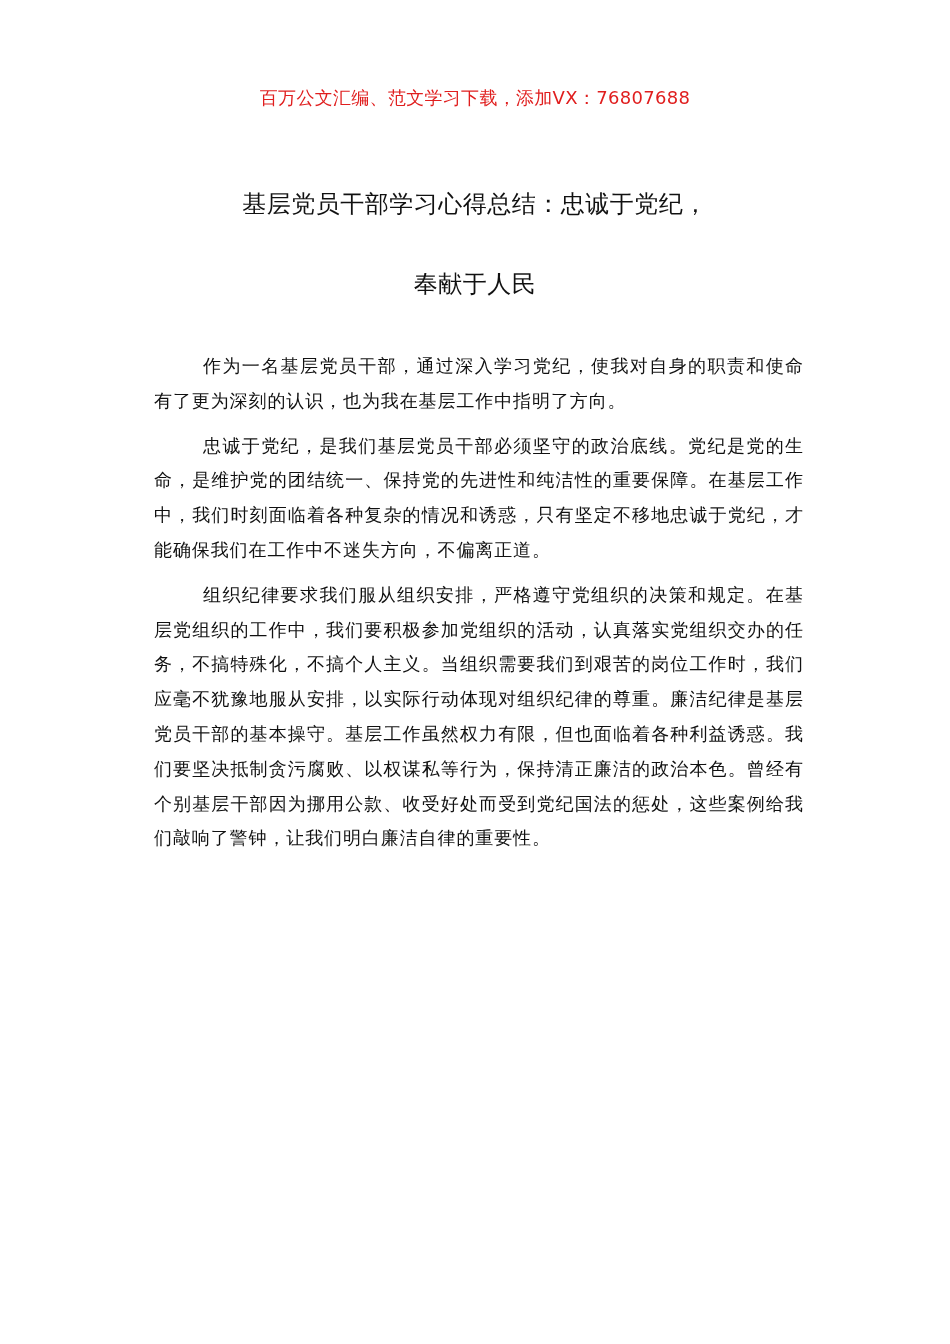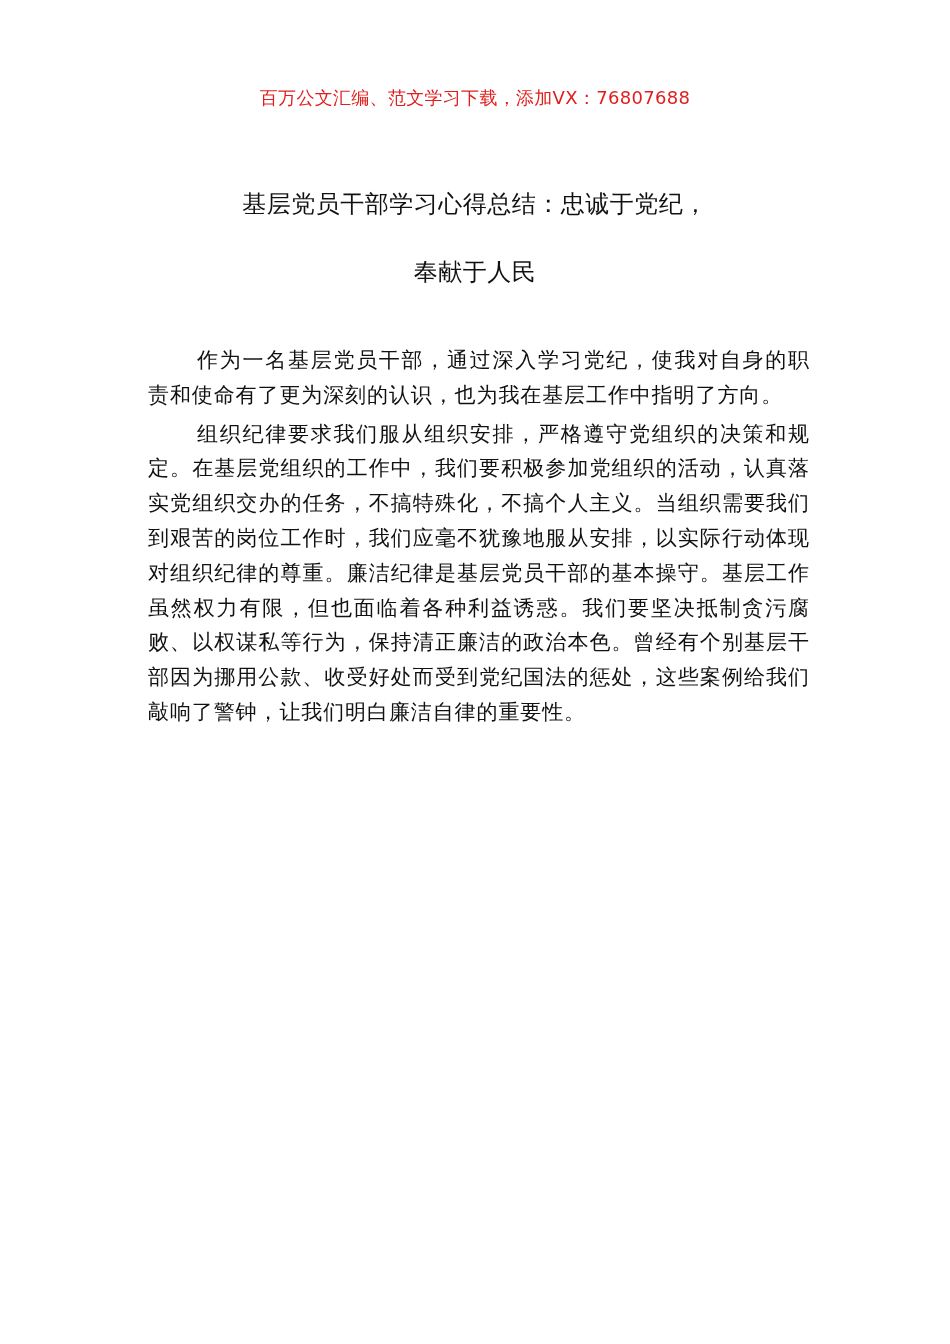--- a/index.html
+++ b/index.html
@@ -3,29 +3,30 @@
 <meta charset="utf-8">
 <style>
   html, body { margin: 0; padding: 0; background: #ffffff; }
   body { width: 950px; height: 1344px; position: relative; overflow: hidden;
          font-family: "DejaVu Sans", "Liberation Sans", sans-serif; color: #111111; }
   .header-note { position: absolute; top: 86px; left: 0; width: 950px; text-align: center;
                  font-size: 18px; line-height: 24px; color: #e01e1e; letter-spacing: 0.3px; }
   .title { position: absolute; left: 0; width: 950px; text-align: center;
            font-size: 24px; line-height: 40px; color: #111111; letter-spacing: 0.5px; }
   .title.l1 { top: 184px; }
-  .title.l2 { top: 252px; }
+  .title.l2 { top: 264px; }
   .content { position: absolute; top: 339px; left: 144px; width: 670px; }
-  .para { margin: 4px; font-size: 21px; line-height: 34.8px; text-indent: 49px;
+  .para { margin: 10px; font-size: 18px; line-height: 34.8px; text-indent: 49px;
           letter-spacing: 0.9px; text-align: justify; word-break: break-all; }
 </style>
 </head>
 <body>
 
 <div class="header-note">百万公文汇编、范文学习下载，添加VX：76807688</div>
 
 <div class="title l1">基层党员干部学习心得总结：忠诚于党纪，</div>
 <div class="title l2">奉献于人民</div>
 
 <div class="content">
   <p class="para">作为一名基层党员干部，通过深入学习党纪，使我对自身的职责和使命有了更为深刻的认识，也为我在基层工作中指明了方向。</p>
+  <p class="para">忠诚于党纪，是我们基层党员干部必须坚守的政治底线。党纪是党的生命，是维护党的团结统一、保持党的先进性和纯洁性的重要保障。在基层工作中，我们时刻面临着各种复杂的情况和诱惑，只有坚定不移地忠诚于党纪，才能确保我们在工作中不迷失方向，不偏离正道。</p>
   <p class="para">组织纪律要求我们服从组织安排，严格遵守党组织的决策和规定。在基层党组织的工作中，我们要积极参加党组织的活动，认真落实党组织交办的任务，不搞特殊化，不搞个人主义。当组织需要我们到艰苦的岗位工作时，我们应毫不犹豫地服从安排，以实际行动体现对组织纪律的尊重。廉洁纪律是基层党员干部的基本操守。基层工作虽然权力有限，但也面临着各种利益诱惑。我们要坚决抵制贪污腐败、以权谋私等行为，保持清正廉洁的政治本色。曾经有个别基层干部因为挪用公款、收受好处而受到党纪国法的惩处，这些案例给我们敲响了警钟，让我们明白廉洁自律的重要性。</p>
 </div>
 
 </body></html>

